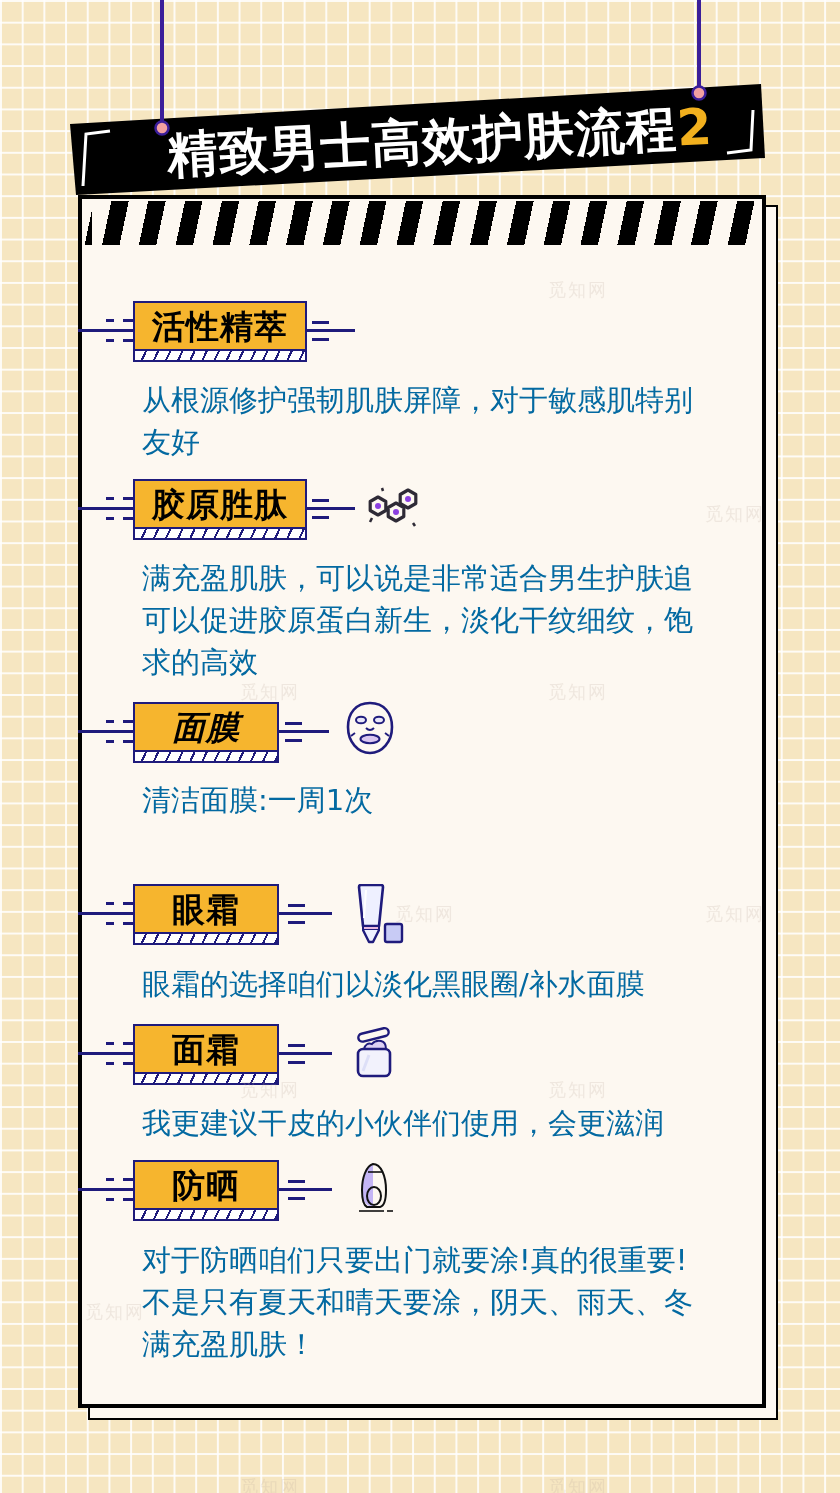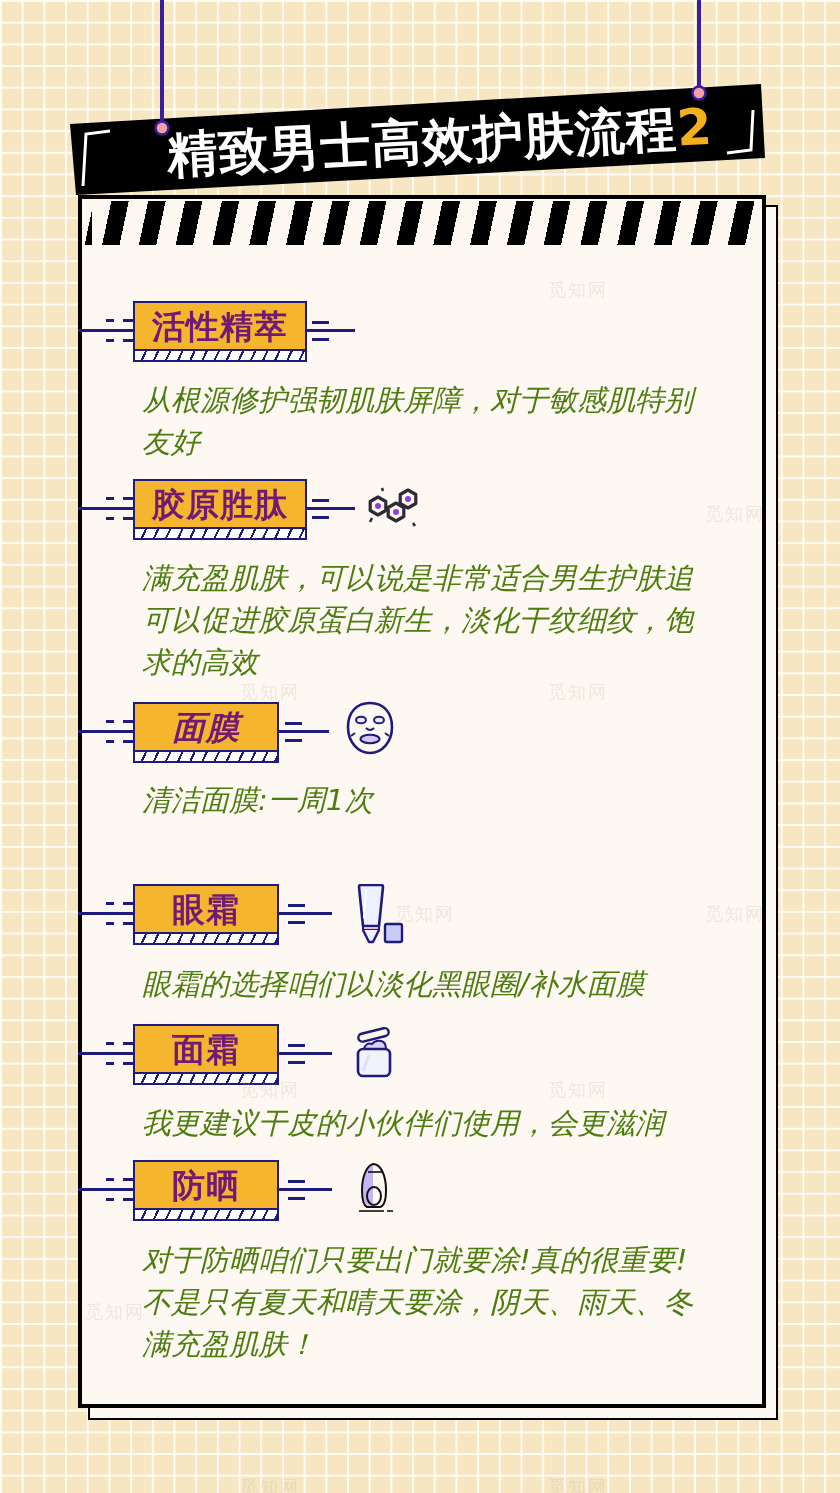--- a/index.html
+++ b/index.html
@@ -37,31 +37,31 @@
   .title .num { color:#F2B01E; }
 
   .section { position:absolute; left:78px; height:62px; z-index:4; }
   .navy { background:#1F1B7C; position:absolute; }
   .lbl {
     position:absolute; left:55px; top:0; height:57px;
     border:2px solid #1F1B7C; background:#F6B52E; box-sizing:content-box;
   }
   .lbl-text {
     position:absolute; left:0; right:0; top:0; height:47px; line-height:47px;
-    text-align:center; font-size:33px; font-weight:bold; color:#701a75; letter-spacing:1px;
+    text-align:center; font-size:33px; font-weight:bold; color:#000000; letter-spacing:1px;
   }
   .hatch {
     position:absolute; left:0; right:0; bottom:0; height:9px;
     border-top:2px solid #1F1B7C;
     background-image:repeating-linear-gradient(115deg, #fff 0 9px, #1F1B7C 9px 11px);
   }
 
   .body-text {
     position:absolute; left:142px; font-size:29px; line-height:42px;
-    color:#4d7c0f; white-space:nowrap; z-index:4;font-style:italic;
+    color:#0369a1; white-space:nowrap; z-index:4;
   }
   .body-text div { height:42px; }
 
   .icon { position:absolute; z-index:4; }
 
   .wm { position:absolute; font-size:18px; color:rgba(190,175,160,0.22); z-index:6; letter-spacing:2px; }
 </style>
 </head>
 <body>
 

